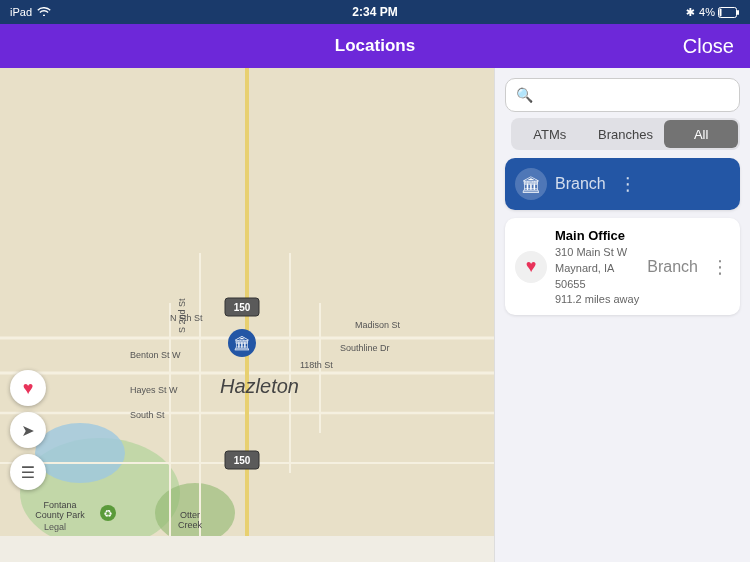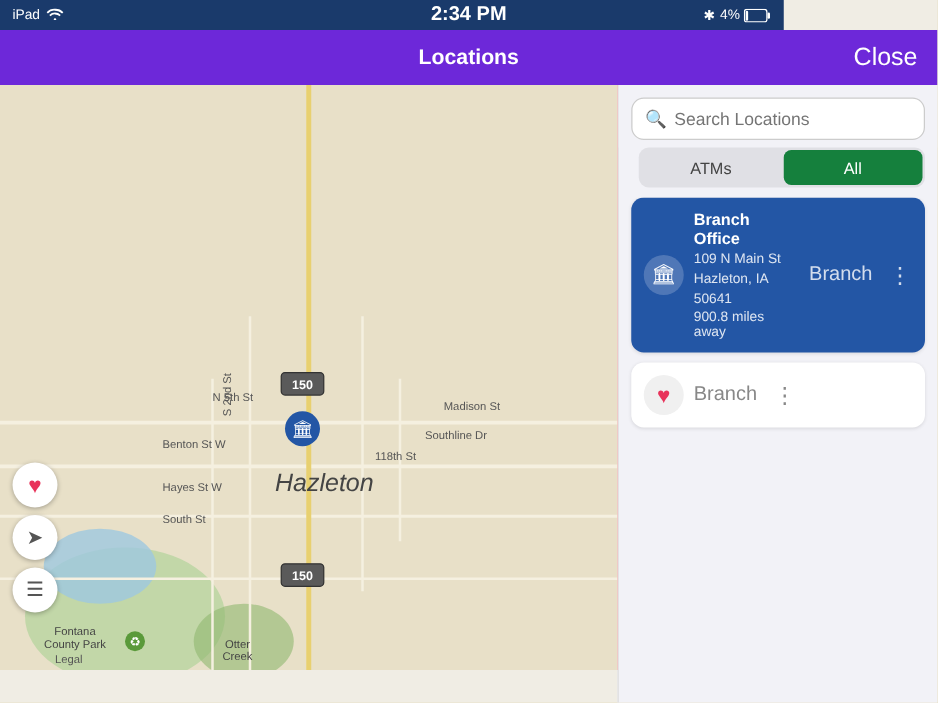--- a/index.html
+++ b/index.html
@@ -1,32 +1,32 @@
 <!DOCTYPE html>
 <html><head>
   <meta charset="utf-8">
   <style>
     * { box-sizing: border-box; margin: 0; padding: 0; }
     body { width: 750px; height: 562px; overflow: hidden; font-family: -apple-system, 'Helvetica Neue', Arial, sans-serif; background: #f0ede4; }
 
     
     #status-bar {
-      width: 627px;
+      width: 750px;
       height: 20px;
       background: #1a3a6b;
       display: flex;
       align-items: center;
       justify-content: space-between;
       padding: 12px 10px;
       color: white;
       font-size: 11px;
       font-weight: 500;
     }
     .status-left { display: flex; align-items: center; gap: 5px; }
-    .status-center { position: absolute; left: 50%; transform: translateX(-50%); font-size: 16px; font-weight: 600; }
+    .status-center { position: absolute; left: 50%; transform: translateX(-50%); font-size: 12px; font-weight: 600; }
     .status-right { display: flex; align-items: center; gap: 4px; font-size: 11px; }
 
     
     #nav-bar {
       width: 750px;
       height: 44px;
       background: #6d28d9;
       display: flex;
       align-items: center;
       justify-content: center;
@@ -49,21 +49,21 @@
     #main-content {
       display: flex;
       width: 750px;
       height: 498px; 
     }
 
     
     #map-area {
       flex: 1;
       height: 468px;
-      background: #fca5a5;
+      background: #86efac;
       position: relative;
       overflow: hidden;
     }
 
     
     #map-svg {
       width: 100%;
       height: 100%;
     }
 
@@ -134,21 +134,21 @@
       height: 28px;
       display: flex;
       align-items: center;
       justify-content: center;
       border-radius: 6px;
       font-size: 13px;
       cursor: pointer;
       color: #444;
     }
     .filter-tab.active {
-      background: #15803d;
+      background: #737373;
       color: white;
       font-weight: 500;
     }
 
     
     #location-list {
       flex: 1;
       overflow-y: auto;
       padding: 0 10px;
       display: flex;
@@ -329,49 +329,49 @@
       <span style="color:#555; font-size:16px;">☰</span>
     </div>
     <div id="map-label">Legal</div>
   </div>
 
   <div id="right-panel">
 
     <div id="search-container">
       <div id="search-bar">
         <span style="color:#999; font-size:14px;">🔍</span>
-        <input type="text" placeholder="Search Locations" style="">
       </div>
     </div>
 
     <div id="filter-tabs">
       <div class="filter-tab">ATMs</div>
+      <div class="filter-tab">Branches</div>
       <div class="filter-tab active">All</div>
     </div>
 
     <div id="location-list">
 
       <div class="location-card active">
         <div class="icon-circle">
           <span style="color:white; font-size:16px;">🏛</span>
         </div>
+        <span class="location-type-badge">Branch</span>
+        <div class="more-btn">⋮</div>
+      </div>
+
+      <div class="location-card">
+        <div class="icon-circle">
+          <span style="color:#e8335a; font-size:18px;">♥</span>
+        </div>
         <div class="location-info">
-          <div class="location-name">Branch Office</div>
-          <div class="location-address">109 N Main St</div>
-          <div class="location-address">Hazleton, IA 50641</div>
-          <div class="location-distance">900.8 miles away</div>
+          <div class="location-name">Main Office</div>
+          <div class="location-address">310 Main St W</div>
+          <div class="location-address">Maynard, IA 50655</div>
+          <div class="location-distance">911.2 miles away</div>
         </div>
         <span class="location-type-badge">Branch</span>
         <div class="more-btn">⋮</div>
       </div>
 
-      <div class="location-card">
-        <div class="icon-circle">
-          <span style="color:#e8335a; font-size:18px;">♥</span>
-        </div>
-        <span class="location-type-badge">Branch</span>
-        <div class="more-btn">⋮</div>
-      </div>
-
     </div>
   </div>
 
 </div>
 
 </body></html>

